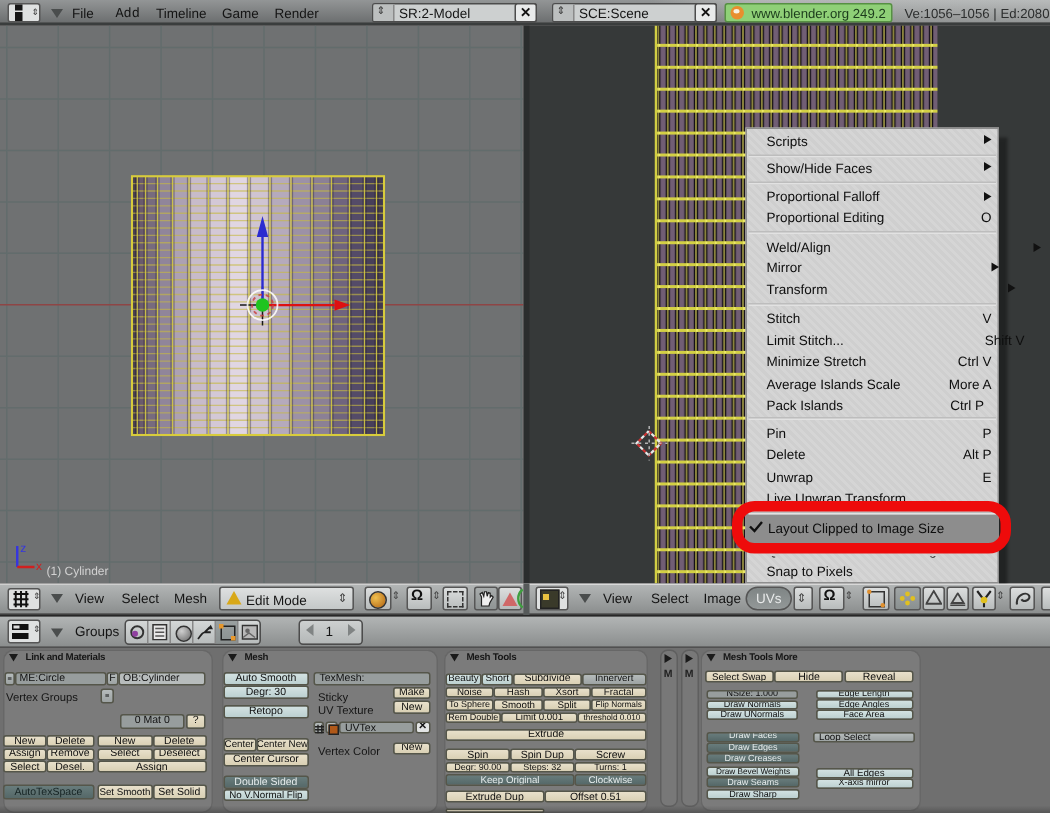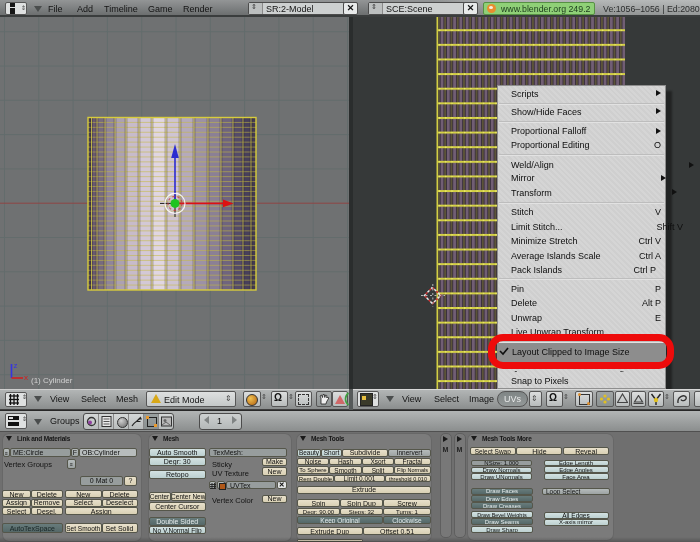--- a/index.html
+++ b/index.html
@@ -28,21 +28,21 @@
 <div class="abs" style="left:0;top:0;width:700px;height:17px;background:linear-gradient(to right,#7b7e7f 0%,#7b7e7f 62%,#a2a5a5 72%,#a9acac 100%);border-bottom:2px solid #3a3d3d;box-sizing:border-box;">
   <div class="abs" style="left:0;top:0;width:700px;height:15px;background:linear-gradient(rgba(255,255,255,.18),rgba(0,0,0,.12));"></div>
 </div>
 
 <div class="hdrbtn" style="left:5px;top:2px;width:22px;height:13px;background:#dfe1e1;"></div>
 <div class="abs" style="left:10px;top:3px;width:5px;height:3.5px;background:#161616;"></div>
 <div class="abs" style="left:10px;top:7.5px;width:5px;height:6px;background:#161616;"></div>
 <div class="abs" style="left:21px;top:4px;font-size:6px;color:#333;">⇕</div>
 <div class="tri-d" style="left:34px;top:6px;border-top-color:#4a4d4d;"></div>
 <div class="txt" style="left:48px;top:4px;font-size:9px;">File</div>
-<div class="txt" style="left:77px;top:4px;font-size:9px;">Add</div>
+<div class="txt" style="left:77px;top:4px;font-size:9px;font-family:Liberation Mono, monospace;">Add</div>
 <div class="txt" style="left:104px;top:4px;font-size:9px;">Timeline</div>
 <div class="txt" style="left:148px;top:4px;font-size:9px;">Game</div>
 <div class="txt" style="left:183px;top:4px;font-size:9px;">Render</div>
 <div class="txt" style="left:223px;top:4px;font-size:9px;margin-left:44px;">Help</div>
 
 <div class="abs" style="left:248px;top:2px;width:110px;height:13px;background:#cdd0d0;border:1px solid #4c4c4c;border-radius:2px;box-sizing:border-box;"></div>
 <div class="abs" style="left:249px;top:3px;width:13px;height:11px;background:#bcbfbf;border-right:1px solid #8a8a8a;"></div>
 <div class="abs" style="left:251px;top:3px;font-size:7px;color:#333;">⇕</div>
 <div class="txt" style="left:266px;top:4px;font-size:9px;">SR:2-Model</div>
 <div class="abs" style="left:343px;top:2px;width:15px;height:13px;background:#e8eaea;border:1px solid #4c4c4c;border-radius:2px;box-sizing:border-box;text-align:center;font-size:9px;font-weight:bold;color:#111;line-height:11px;">✕</div>
@@ -273,21 +273,21 @@
 <div class="menu-item" style="left:497px;top:218.9px;width:191px;">
     <span class="mi-t">Limit Stitch...</span>
     <span class="mi-k">Shift V</span>
   </div>
 <div class="menu-item" style="left:497px;top:233.4px;width:169px;">
     <span class="mi-t">Minimize Stretch</span>
     <span class="mi-k">Ctrl V</span>
   </div>
 <div class="menu-item" style="left:497px;top:247.9px;width:169px;">
     <span class="mi-t">Average Islands Scale</span>
-    <span class="mi-k">Ctrl A</span>
+    <span class="mi-k">More A</span>
   </div>
 <div class="menu-item" style="left:497px;top:262.4px;width:164px;">
     <span class="mi-t">Pack Islands</span>
     <span class="mi-k">Ctrl P</span>
   </div>
 <div class="menu-item" style="left:497px;top:280.9px;width:169px;">
     <span class="mi-t">Pin</span>
     <span class="mi-k">P</span>
   </div>
 <div class="menu-item" style="left:497px;top:295.4px;width:169px;">

